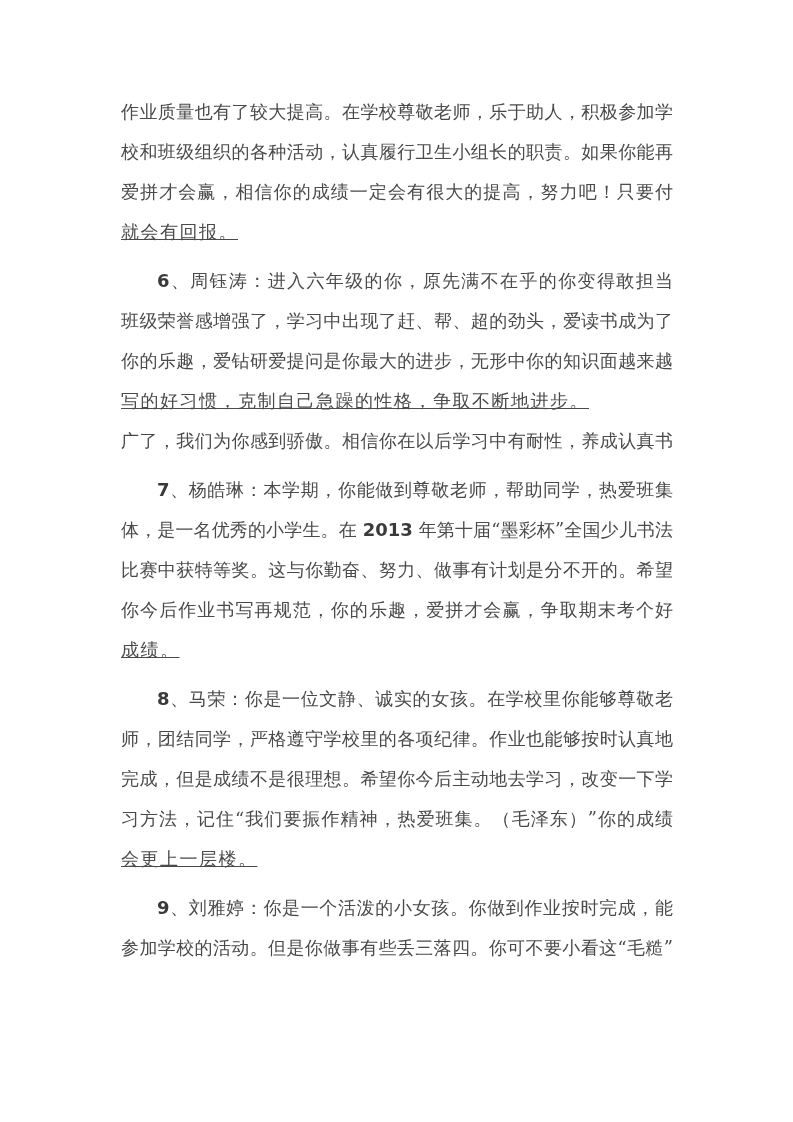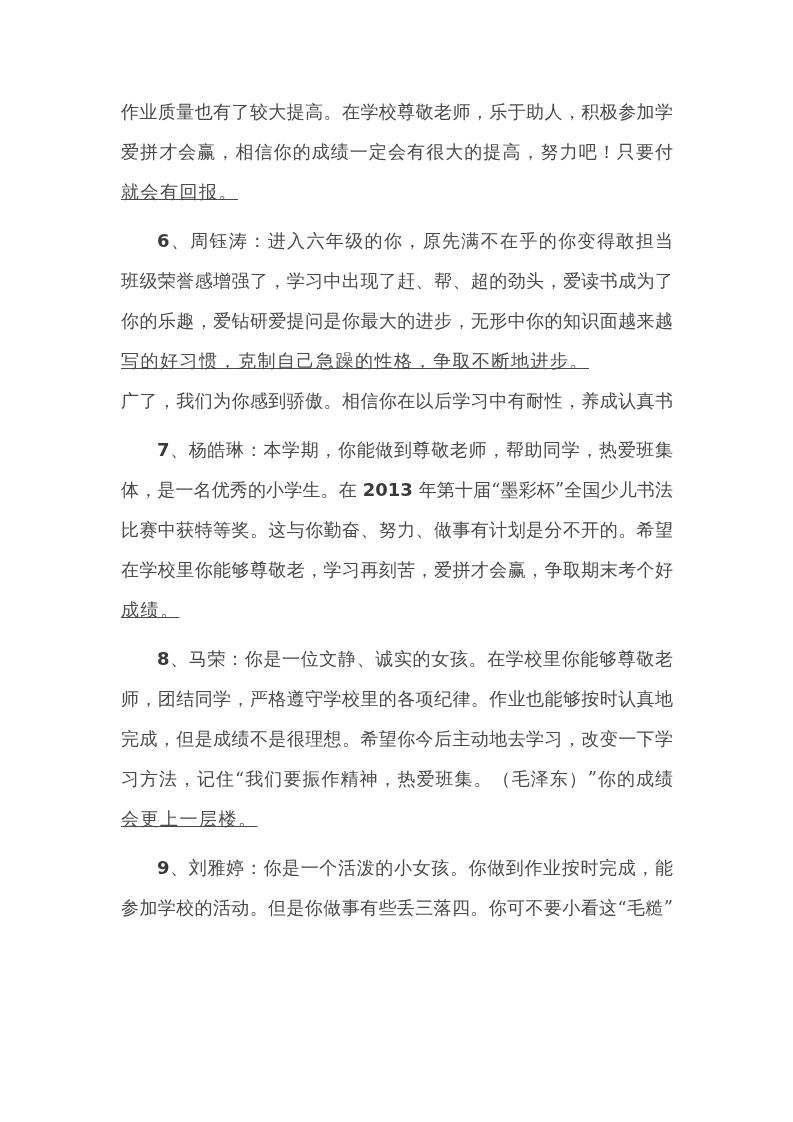--- a/index.html
+++ b/index.html
@@ -50,35 +50,36 @@
     letter-spacing: 0;
   }
 </style>
 </head>
 <body>
 
 <div class="page">
   <div class="doc-text">
       <div class="para">
         <div class="line">作业质量也有了较大提高。在学校尊敬老师，乐于助人，积极参加学</div>
+        <div class="line">校和班级组织的各种活动，认真履行卫生小组长的职责。如果你能再</div>
         <div class="line">爱拼才会赢，相信你的成绩一定会有很大的提高，努力吧！只要付出，</div>
         <div class="line flush">就会有回报。</div>
       </div>
       <div class="para">
         <div class="line indent"><span class="num">6</span>、周钰涛：进入六年级的你，原先满不在乎的你变得敢担当了，</div>
         <div class="line">班级荣誉感增强了，学习中出现了赶、帮、超的劲头，爱读书成为了</div>
         <div class="line">你的乐趣，爱钻研爱提问是你最大的进步，无形中你的知识面越来越</div>
         <div class="line flush">写的好习惯，克制自己急躁的性格，争取不断地进步。</div>
         <div class="line">广了，我们为你感到骄傲。相信你在以后学习中有耐性，养成认真书</div>
       </div>
       <div class="para">
         <div class="line indent"><span class="num">7</span>、杨皓琳：本学期，你能做到尊敬老师，帮助同学，热爱班集</div>
         <div class="line">体，是一名优秀的小学生。在 <span class="num">2013</span> 年第十届“墨彩杯”全国少儿书法</div>
         <div class="line">比赛中获特等奖。这与你勤奋、努力、做事有计划是分不开的。希望</div>
-        <div class="line">在学校里你能够尊敬老，学习再刻苦，爱拼才会赢，争取期末考个好</div>
+        <div class="line">你今后作业书写再规范，你的乐趣，爱拼才会赢，争取期末考个好</div>
         <div class="line flush">成绩。</div>
       </div>
       <div class="para">
         <div class="line indent"><span class="num">8</span>、马荣：你是一位文静、诚实的女孩。在学校里你能够尊敬老</div>
         <div class="line">师，团结同学，严格遵守学校里的各项纪律。作业也能够按时认真地</div>
         <div class="line">完成，但是成绩不是很理想。希望你今后主动地去学习，改变一下学</div>
         <div class="line">习方法，记住“我们要振作精神，热爱班集。（毛泽东）”你的成绩</div>
         <div class="line flush">会更上一层楼。</div>
       </div>
       <div class="para">

